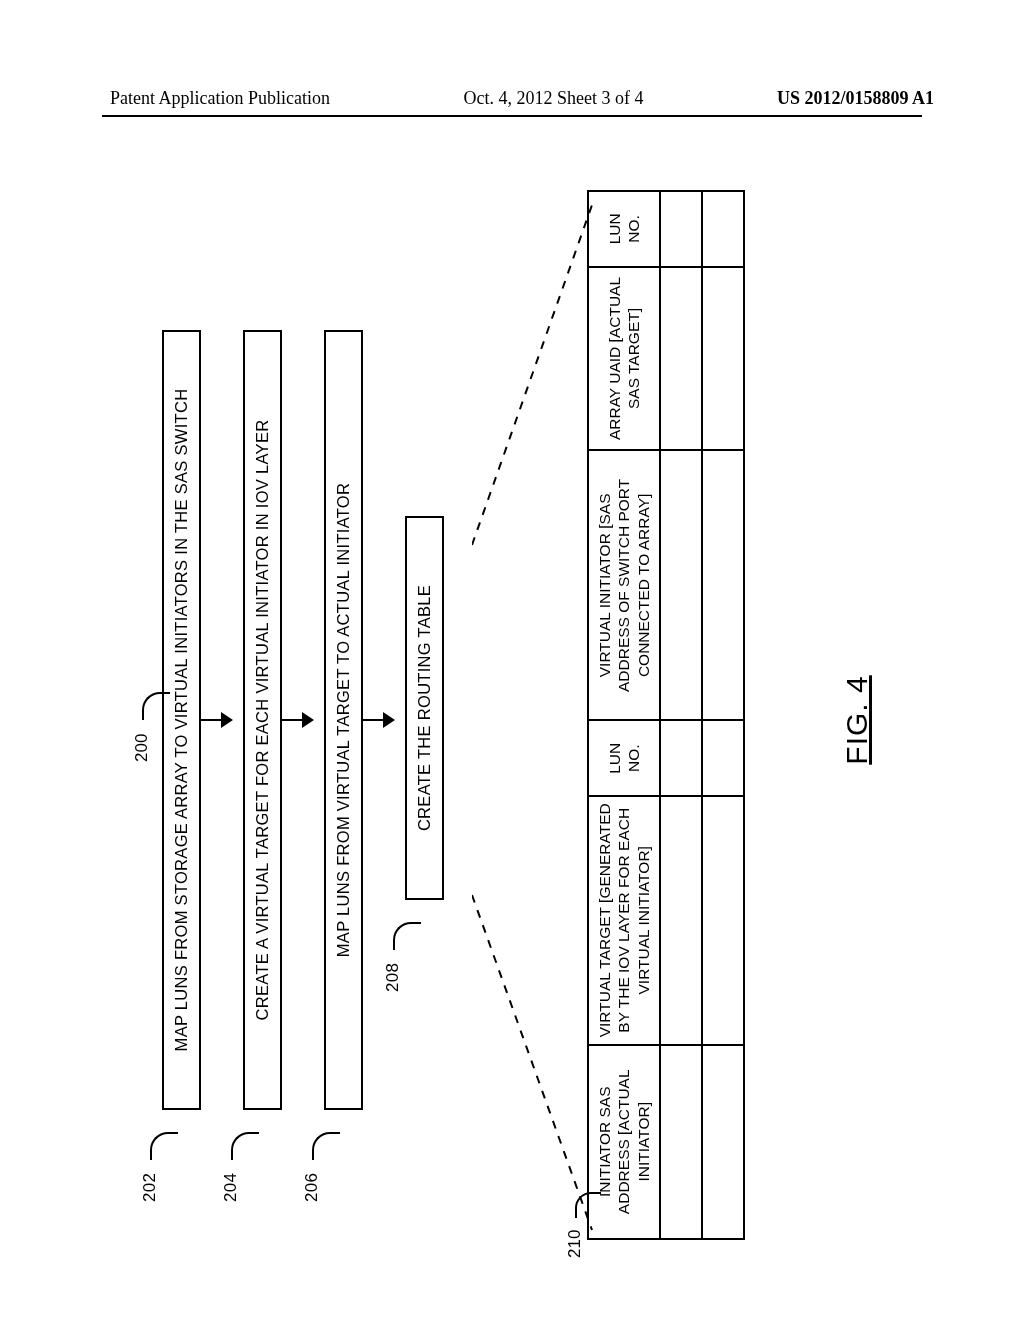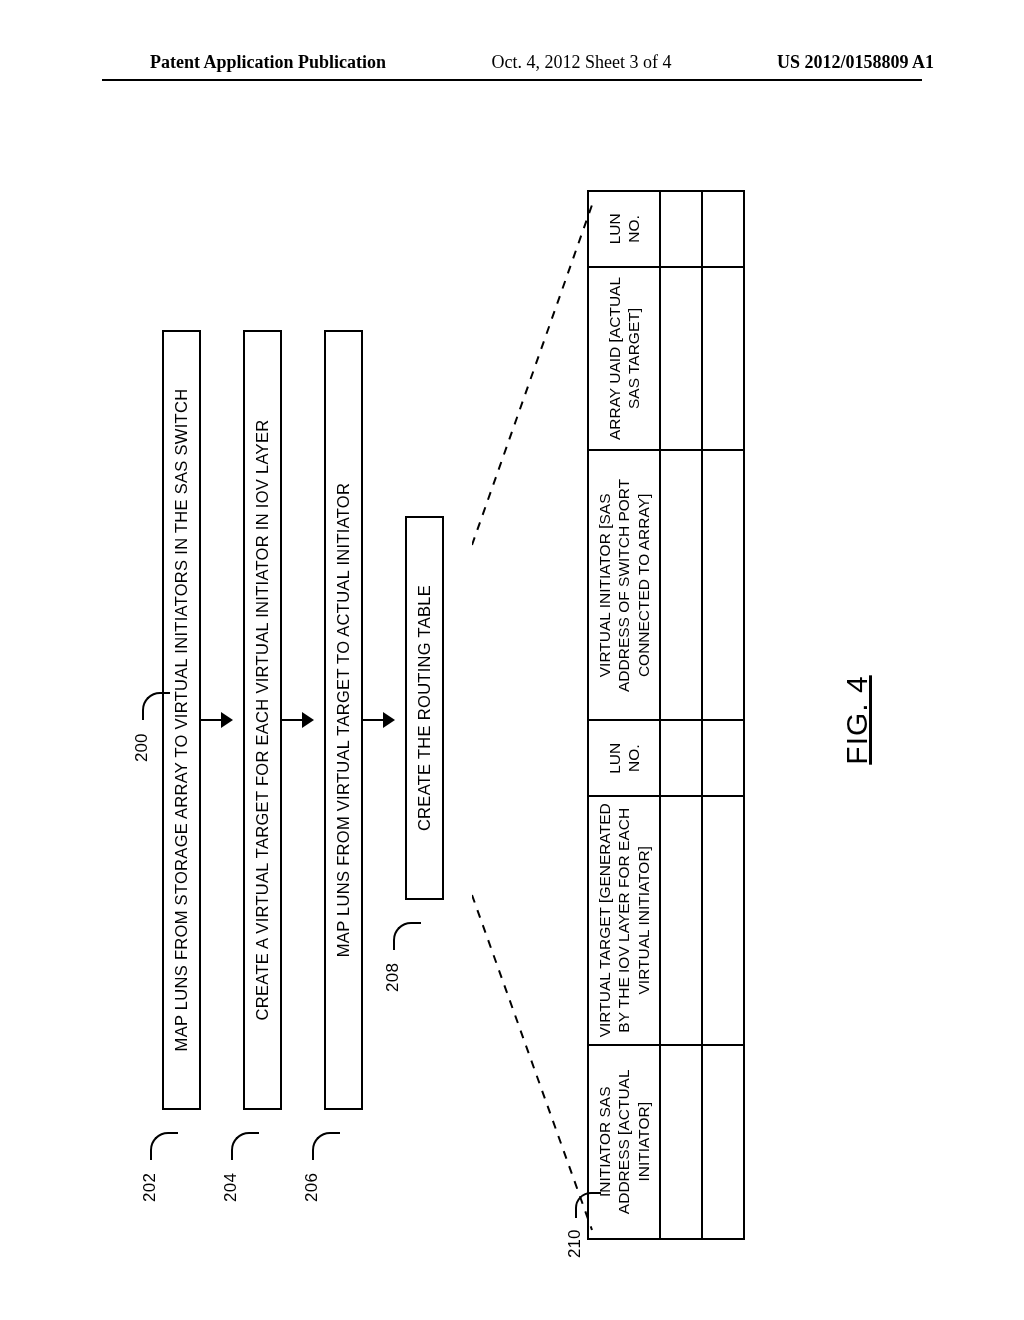--- a/index.html
+++ b/index.html
@@ -22,22 +22,22 @@
     left: 0;
     width: 1024px;
   }
   .header-row {
     display: flex;
     justify-content: space-between;
     align-items: baseline;
     padding: 0 90px 0 110px;
     font-size: 18px;
   }
-  .header-left { font-weight: bold; margin-left: 40px; }
-  .header-center { font-weight: normal; }
+  .header-left { font-weight: normal; }
+  .header-center { font-weight: normal; margin-top: 36px; }
   .header-right { font-weight: bold; }
   .hr-line {
     margin-top: 6px;
     border: none;
     border-top: 2px solid #000;
     width: 820px;
     margin-left: 102px;
   }
 
   

